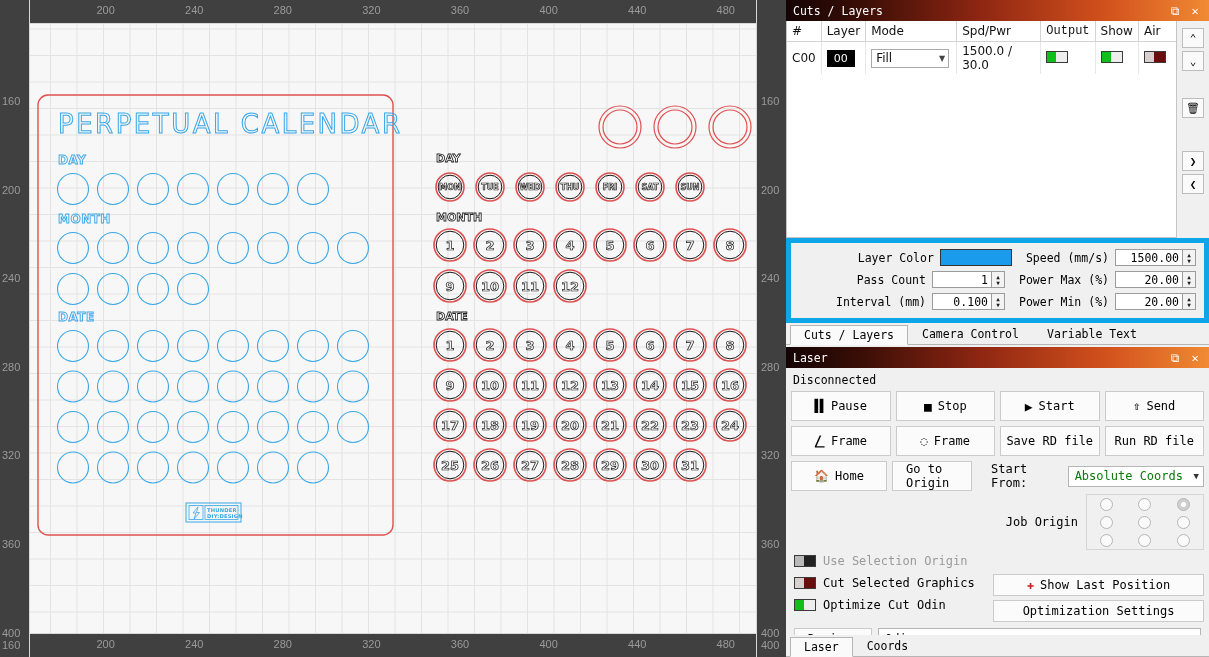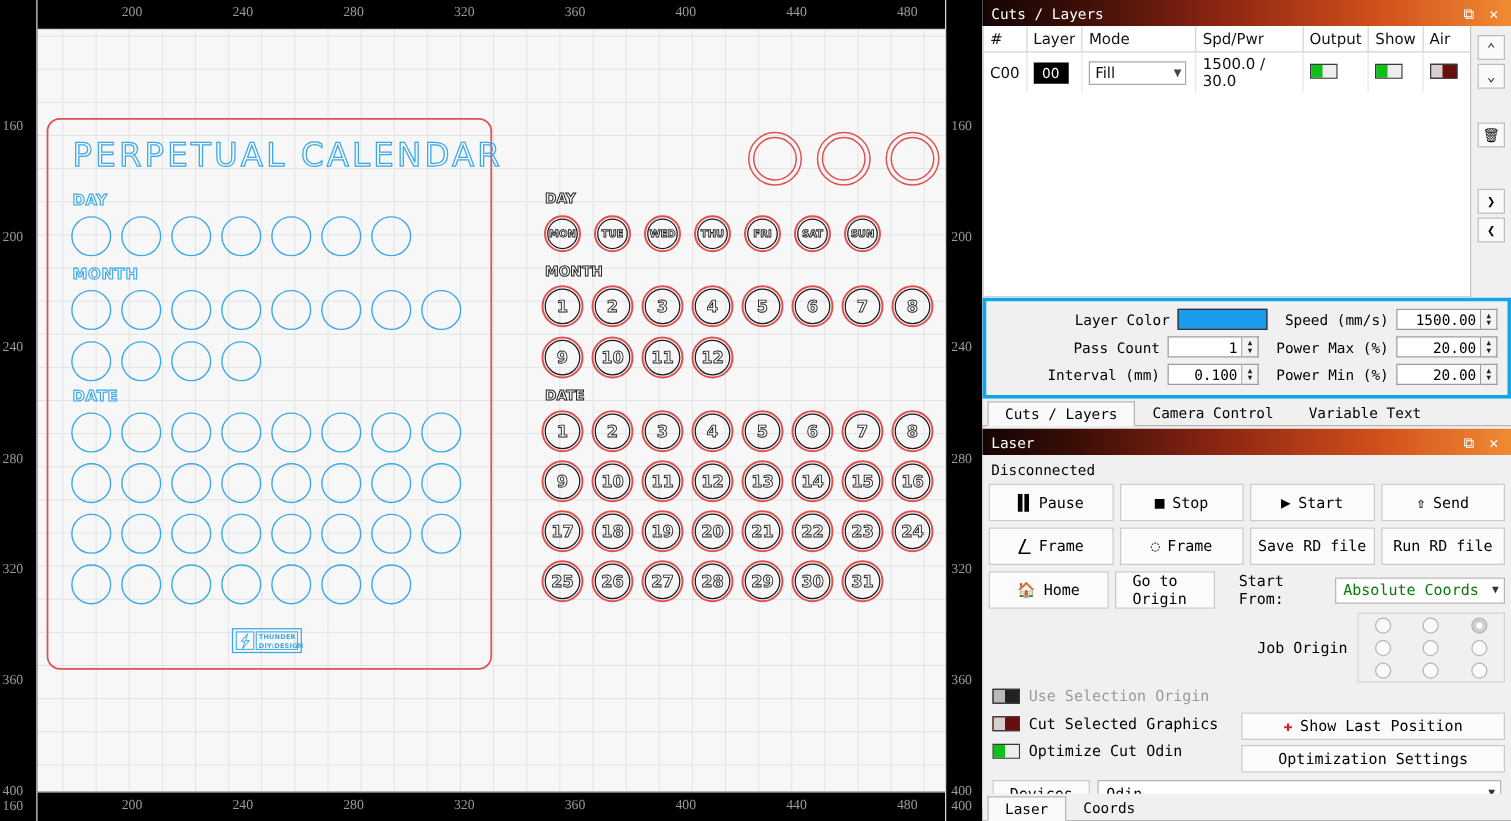--- a/index.html
+++ b/index.html
@@ -15,23 +15,23 @@
   #app { position: relative; width: 1209px; height: 657px; }
 
   
   #canvas-area {
     position: absolute; left: 0; top: 0;
     width: 786px; height: 657px;
     background: #f7f7f7;
   }
   .ruler {
     position: absolute;
-    background: #000000;
+    background: #404040;
     color: #9a9a9a;
-    font-family: Liberation Serif, serif;
+    font-family: Liberation Sans, sans-serif;
     font-size: 11px;
     overflow: hidden;
   }
   #ruler-top { left: 0; top: 0; width: 786px; height: 24px; border-bottom: 1px solid #d8d8d8; }
   #ruler-bottom { left: 0; top: 633px; width: 786px; height: 24px; border-top: 1px solid #d8d8d8; }
   #ruler-left { left: 0; top: 0; width: 30px; height: 657px; border-right: 1px solid #d8d8d8; }
   #ruler-right { left: 756px; top: 0; width: 30px; height: 657px; border-left: 1px solid #d8d8d8; }
   .rtick-h { position: absolute; top: 4px; transform: translateX(-50%); white-space: nowrap; }
   .rtick-v { position: absolute; left: 2px; white-space: nowrap; }
   .rtick-v.r { left: 4px; }
@@ -99,21 +99,21 @@
   .tgl.gray::after { content: ""; position: absolute; right: 0; top: 0; width: 11px; height: 10px; background: #222; }
 
   #layer-sidebtns { width: 32px; padding-top: 7px; display: flex; flex-direction: column; align-items: center; }
   .sbtn {
     width: 22px; height: 20px; margin-bottom: 3px; background: #fafafa;
     border: 1px solid #bdbdbd; display: flex; align-items: center; justify-content: center;
     font-size: 11px; cursor: pointer;
   }
 
   
-  #layer-settings { background: #f0f0f0; padding: 5px 8px 4px 8px; border: 3px solid #0ea5e9; }
+  #layer-settings { background: #f0f0f0; padding: 5px 8px 4px 8px; border: 5px solid #0ea5e9; }
   .srow { display: flex; align-items: center; justify-content: flex-end; height: 19px; margin-bottom: 3px; }
   .slab { font-size: 11.5px; font-family: "DejaVu Sans Mono", monospace; text-align: right; margin-right: 6px; color: #000; }
   .sfield { width: 68px; height: 17px; background: #fff; border: 1px solid #9b9b9b; display: flex; align-items: center; justify-content: flex-end; padding-right: 3px; font-size: 11.5px; }
   .spin { width: 13px; height: 17px; border: 1px solid #9b9b9b; border-left: none; background: #f3f3f3; display: flex; flex-direction: column; align-items: center; justify-content: center; font-size: 6px; line-height: 6px; color: #222; cursor: pointer; }
   .swatch { width: 72px; height: 17px; background: #1a9bec; border: 1px solid #333; }
 
   
   .tabbar { display: flex; align-items: flex-end; height: 22px; border-bottom: 1px solid #b5b5b5; background: #f0f0f0; padding-left: 4px; }
   .tab { height: 20px; line-height: 19px; padding: 0 13px; font-size: 11.5px; background: #f0f0f0; border: 1px solid transparent; font-family: "DejaVu Sans Mono", monospace; cursor: pointer; }
   .tab.active { background: #fafafa; border: 1px solid #b5b5b5; border-bottom: 1px solid #fafafa; position: relative; top: 1px; }
@@ -469,21 +469,21 @@
 
     <div id="layers-body">
       <div id="layers-table-wrap">
         <table class="layers">
           <thead>
               <tr id="layers-head">
                 <th style="width: 34px;">#</th>
                 <th style="width: 40px;">Layer</th>
                 <th style="width: 92px;">Mode</th>
                 <th style="width: 96px;">Spd/Pwr</th>
-                <th style="width: 42px;">Output</th>
+                <th style="width: 42px; font-family: Liberation Mono, monospace;">Output</th>
                 <th style="width: 40px;">Show</th>
                 <th style="width: 40px;">Air</th>
               </tr>
             </thead>
           <tbody id="layers-rows">
               <tr>
                 <td>C00</td>
                 <td><span class="colchip" style="background: rgb(0, 0, 0); color: rgb(255, 255, 255);">00</span></td>
                 <td>
                   <div class="modesel">

